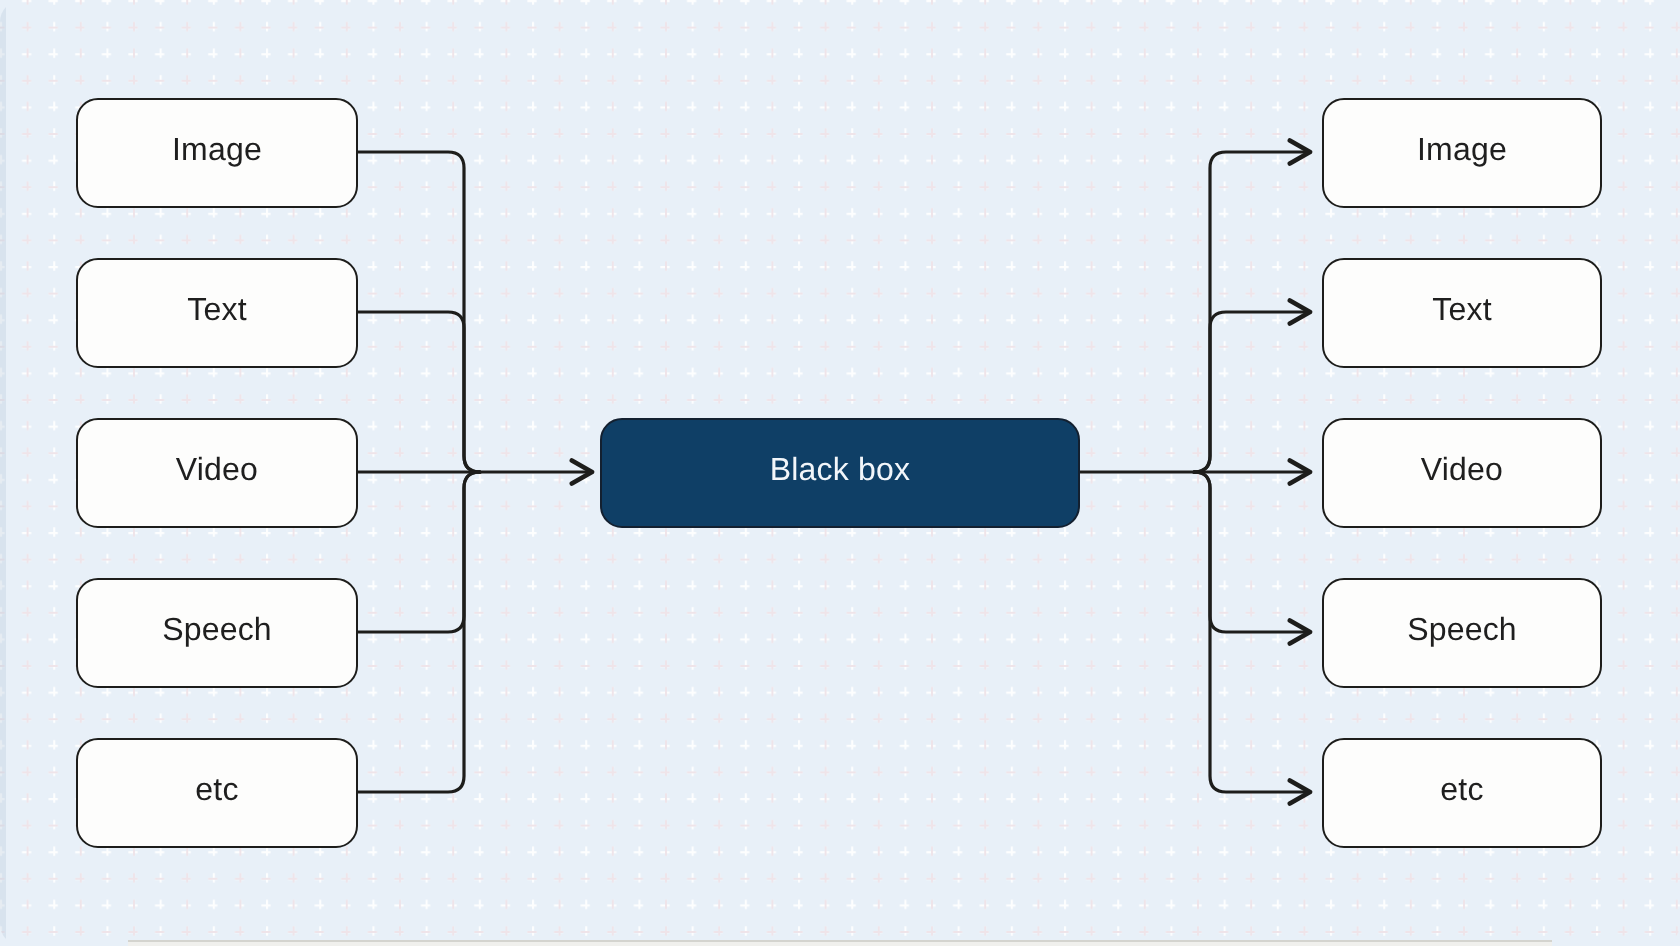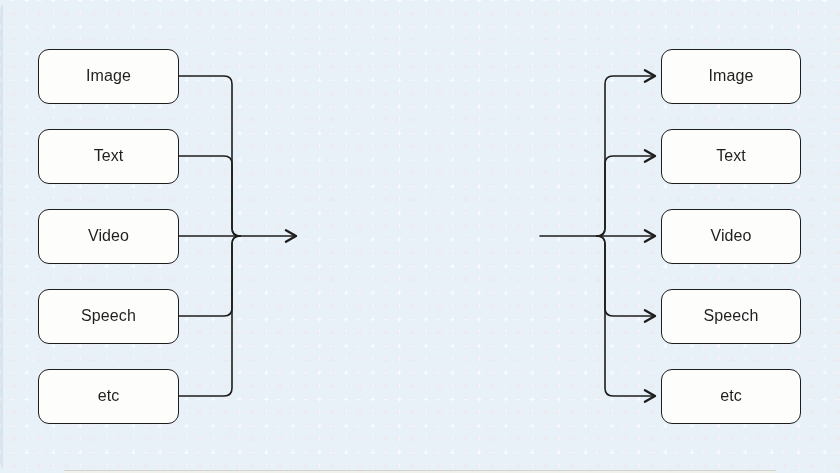--- a/index.html
+++ b/index.html
@@ -135,20 +135,23 @@
   <div class="node in-3">
     <span class="label">Video</span>
   </div>
   <div class="node in-4">
     <span class="label">Speech</span>
   </div>
   <div class="node in-5">
     <span class="label">etc</span>
   </div>
 
+  <div class="node center center-node">
+    <span class="label">Black box</span>
+  </div>
 
   <div class="node out-1">
     <span class="label">Image</span>
   </div>
   <div class="node out-2">
     <span class="label">Text</span>
   </div>
   <div class="node out-3">
     <span class="label">Video</span>
   </div>

